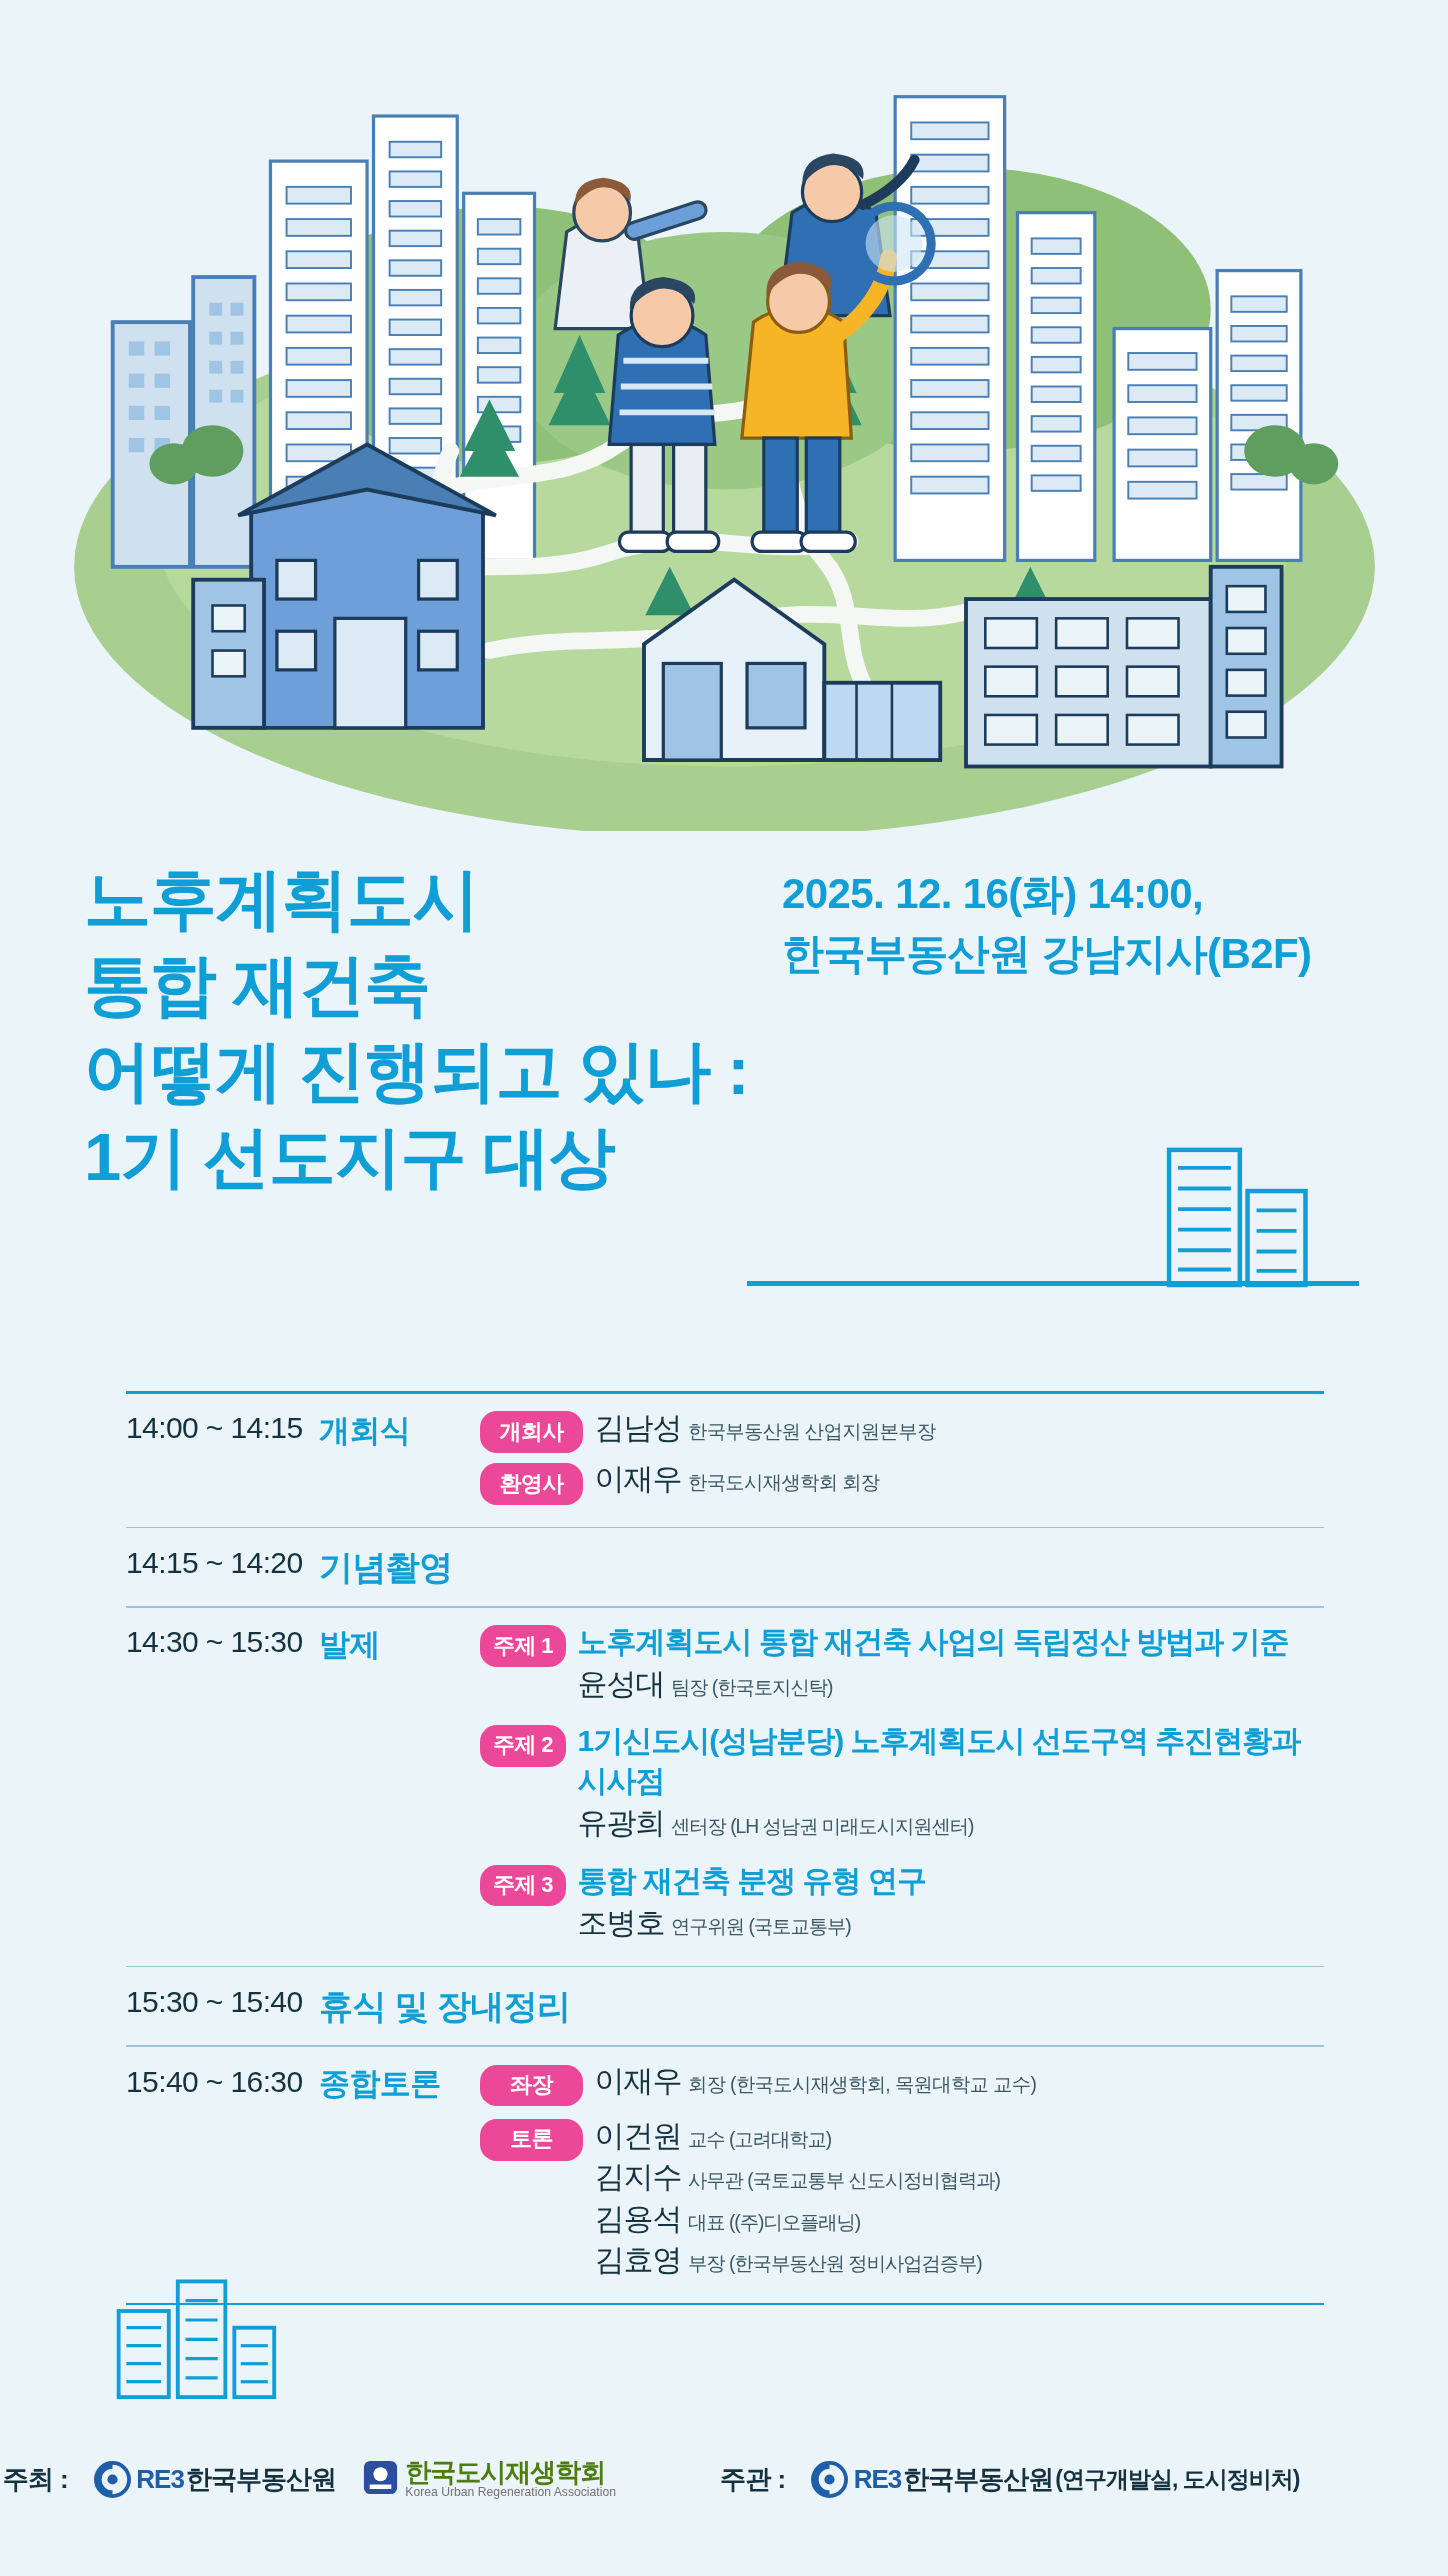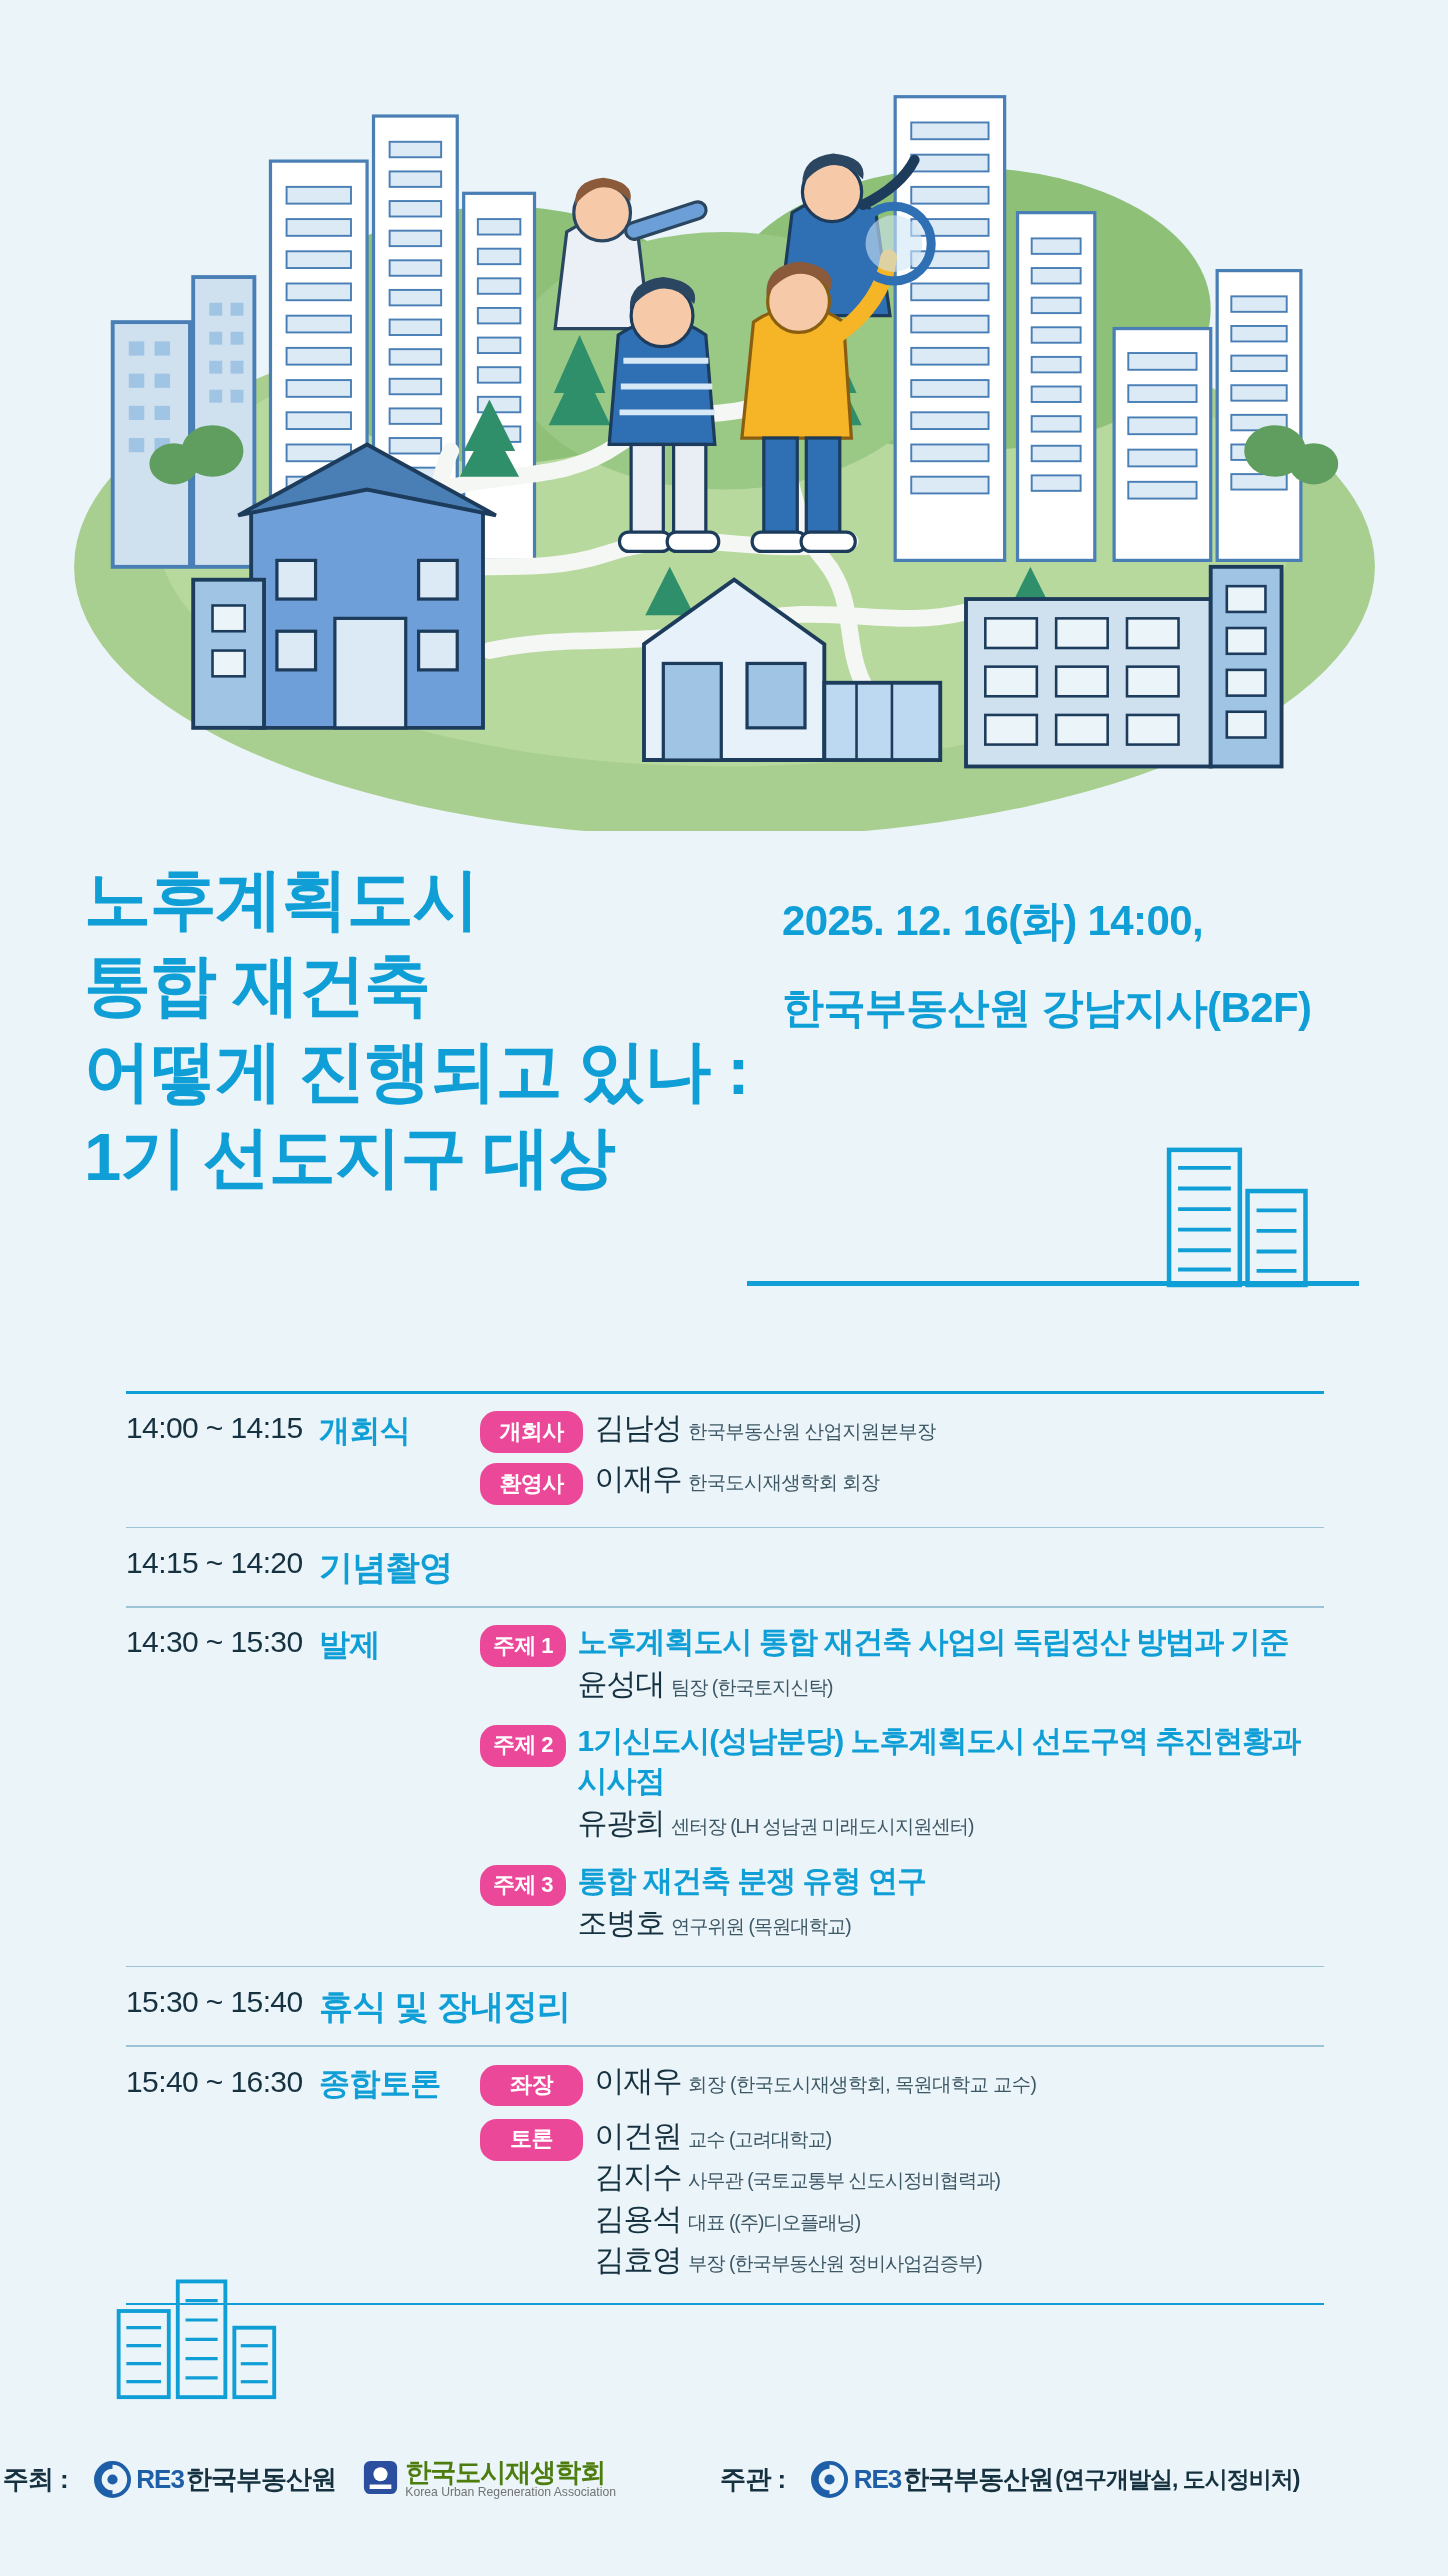--- a/index.html
+++ b/index.html
@@ -28,21 +28,21 @@
   .main-title .ln{display:block;white-space:nowrap;}
   .main-title .ln4{color:#0f9fd6;}
   .title-rule{
     position:absolute;left:747px;top:444px;width:612px;height:4.5px;background:#0f9fd6;
   }
   .date-block{
     position:absolute;left:782px;top:27px;
     font-size:42px;line-height:1.42;font-weight:bold;color:#0f9fd6;
     letter-spacing:-0.6px;
   }
-  .date-block span{display:block;white-space:nowrap;margin-top:27px;}
+  .date-block span{display:block;white-space:nowrap;}
 
   .bldg-deco{position:absolute;left:1165px;top:309px;}
 
   
   .program{
     position:absolute;left:126px;top:1391px;width:1198px;
   }
   .rowline{height:2.6px;background:#0f9fd6;width:100%;}
   .rowline.thin{height:1.3px;background:#9dc4d6;}
   .prow{display:flex;align-items:flex-start;padding:14px 0 15.5px 0;}
@@ -411,21 +411,21 @@
             <span>유광희</span><span class="role">센터장 (LH 성남권 미래도시지원센터)</span>
           </div>
         </span>
       </div>
 
       <div class="ditem">
         <span class="tag">주제 3</span>
         <span>
           <div class="topic">통합 재건축 분쟁 유형 연구</div>
           <div class="speaker">
-            <span>조병호</span><span class="role">연구위원 (목원대학교)</span>
+            <span>조병호</span><span class="role">연구위원 (국토교통부)</span>
           </div>
         </span>
       </div>
 
     </div>
   </div>
 
   <div class="rowline thin"></div>
 
   <div class="prow">

